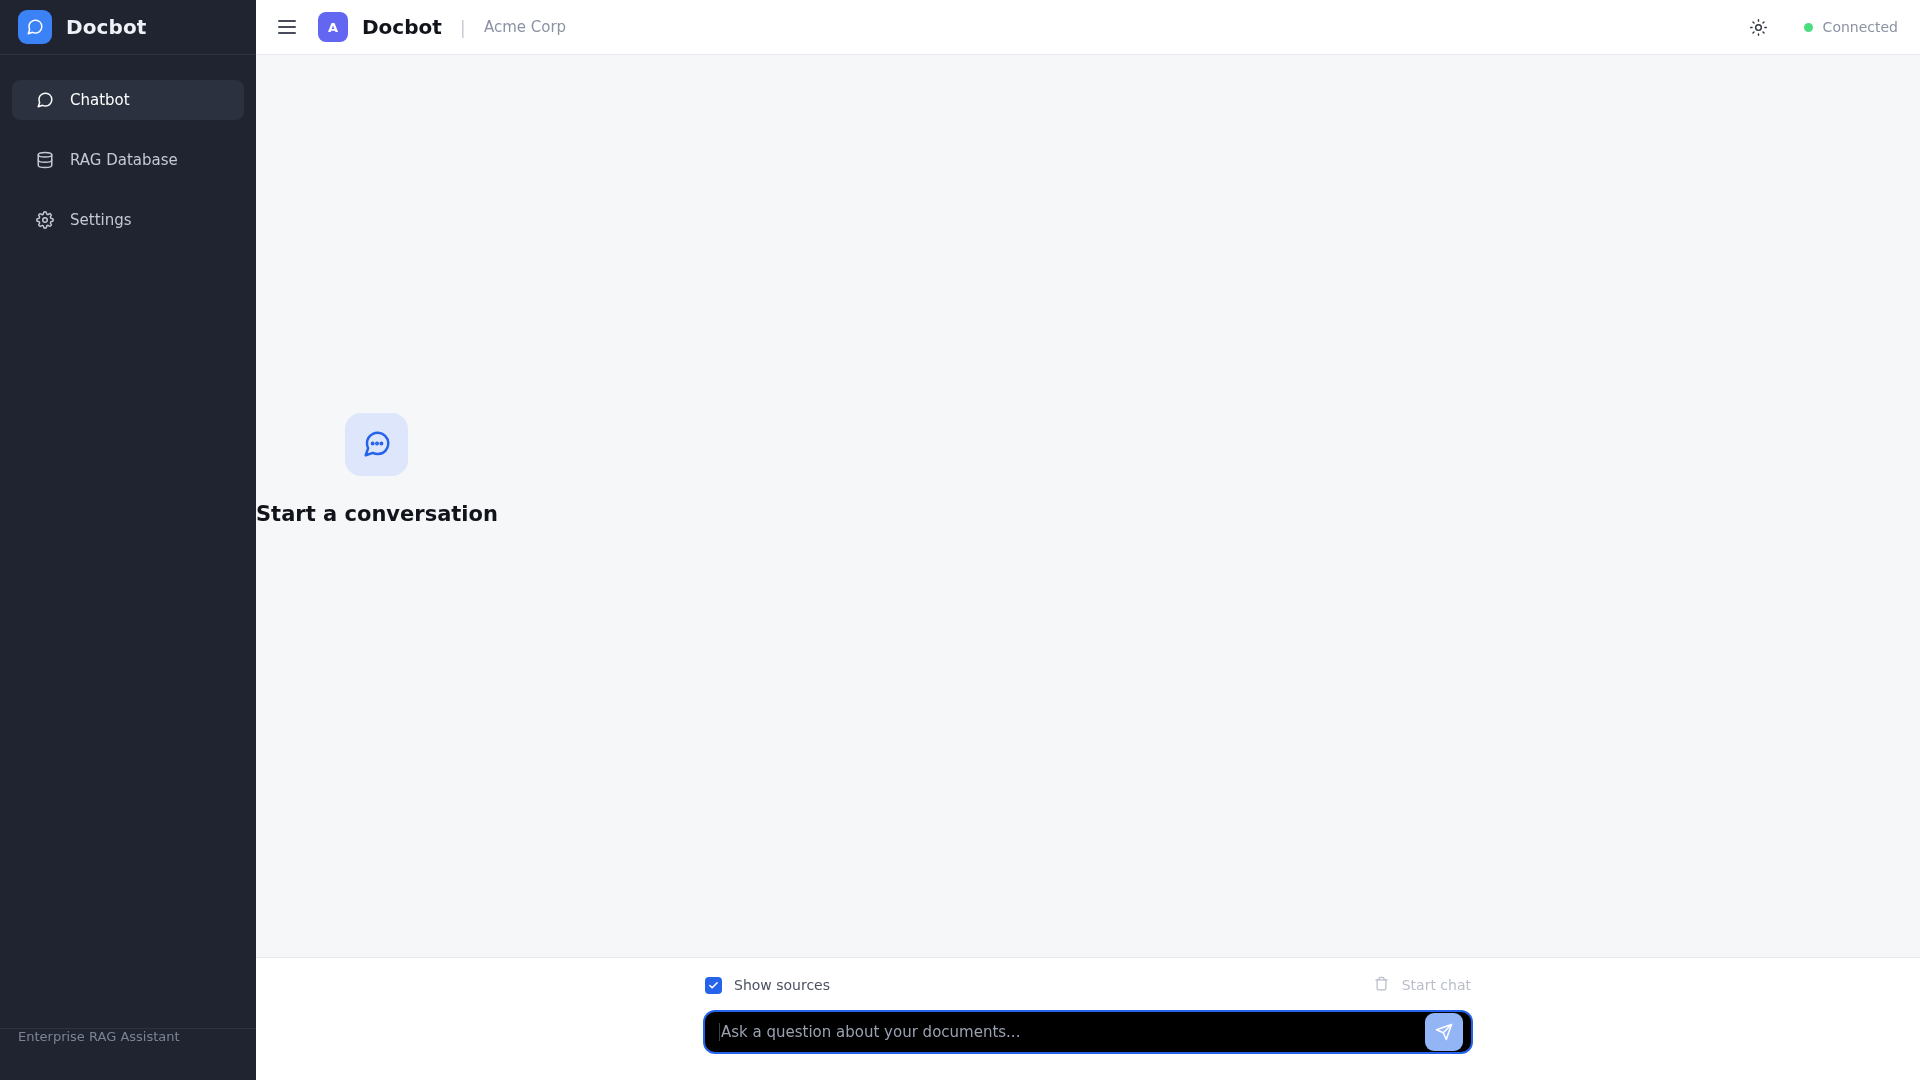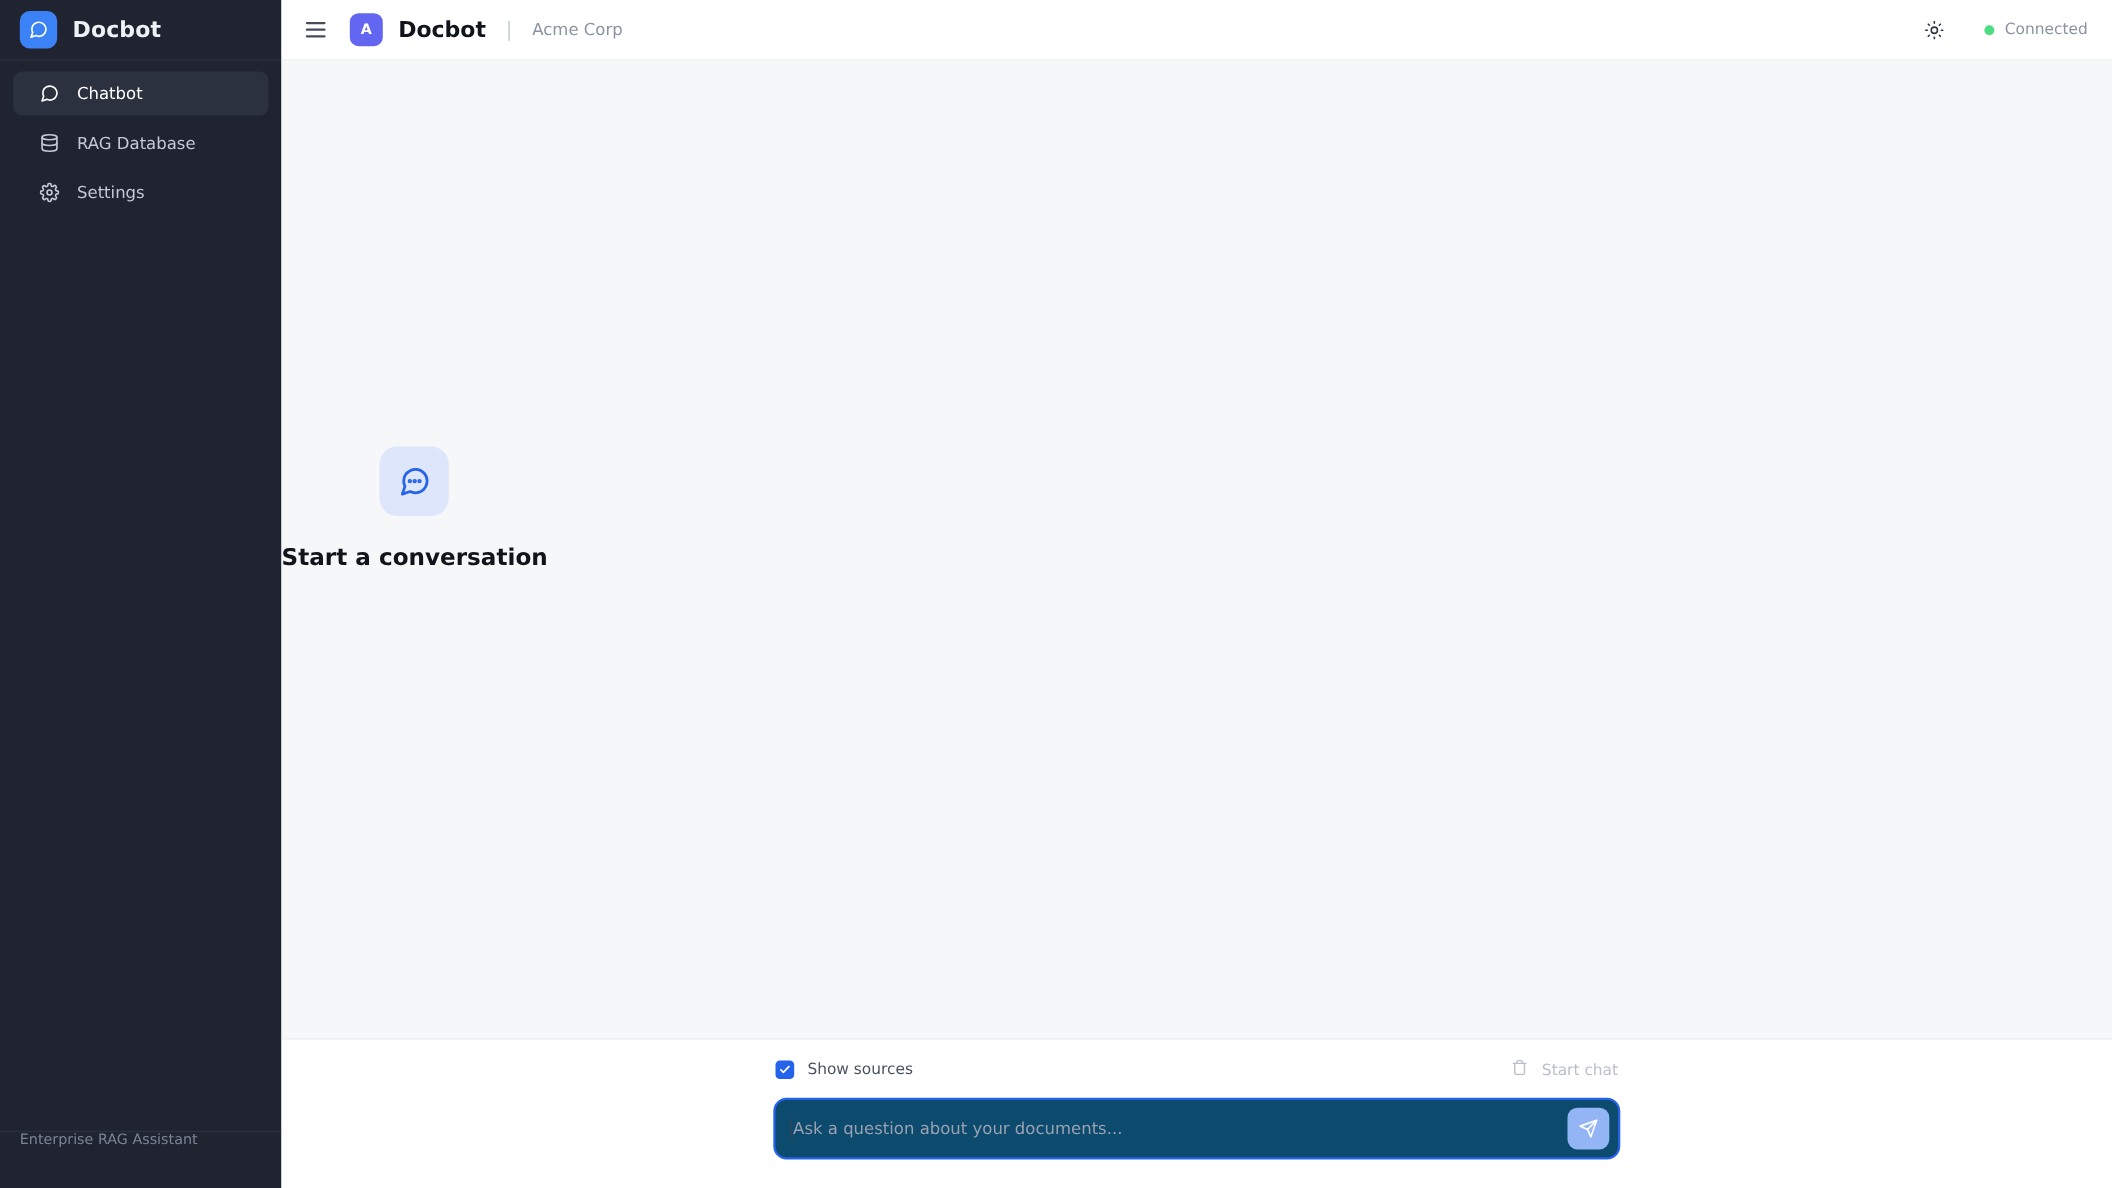--- a/index.html
+++ b/index.html
@@ -66,20 +66,21 @@
   .nav-item {
     display: flex;
     align-items: center;
     gap: 16px;
     height: 40px;
     padding: 0 23px;
     border-radius: 8px;
     color: #c3c9d5;
     font-size: 15px;
     cursor: pointer;
+    margin-top: 15px;
   }
 
   .nav-item.active {
     background: #2b313f;
     color: #ffffff;
   }
 
   .nav-icon {
     width: 19px;
     height: 19px;
@@ -258,21 +259,21 @@
   .composer-toolbar {
     display: flex;
     align-items: center;
     justify-content: space-between;
     margin-bottom: 16px;
     padding: 0 2px;
   }
 
   .checkbox-wrap {
     display: flex;
-    align-items: flex-start;
+    align-items: center;
     gap: 12px;
     cursor: pointer;
   }
 
   .checkbox {
     width: 17px;
     height: 17px;
     border-radius: 4px;
     background: #2563eb;
     display: flex;
@@ -294,22 +295,22 @@
     font-size: 14px;
     cursor: default;
   }
 
   .input-row {
     position: relative;
     display: flex;
     align-items: center;
     border: 2px solid #2563eb;
     border-radius: 12px;
-    background: #0c4a6e;
-    height: 56px;
+    background: #000000;
+    height: 44px;
     padding: 0 8px 0 14px;
     margin-top: 11px;
   }
 
   .fake-input {
     flex: 1;
     font-size: 15px;
     color: #9aa1b0;
     display: flex;
     align-items: center;

